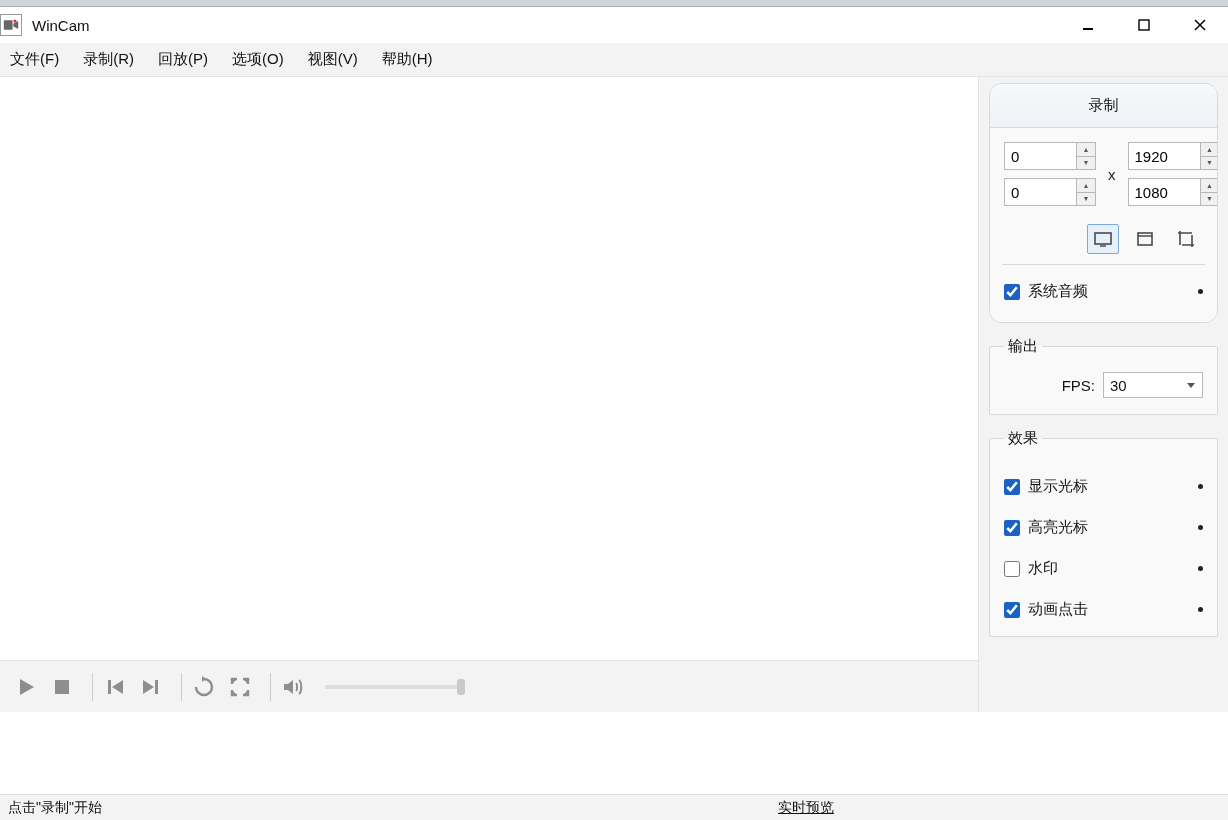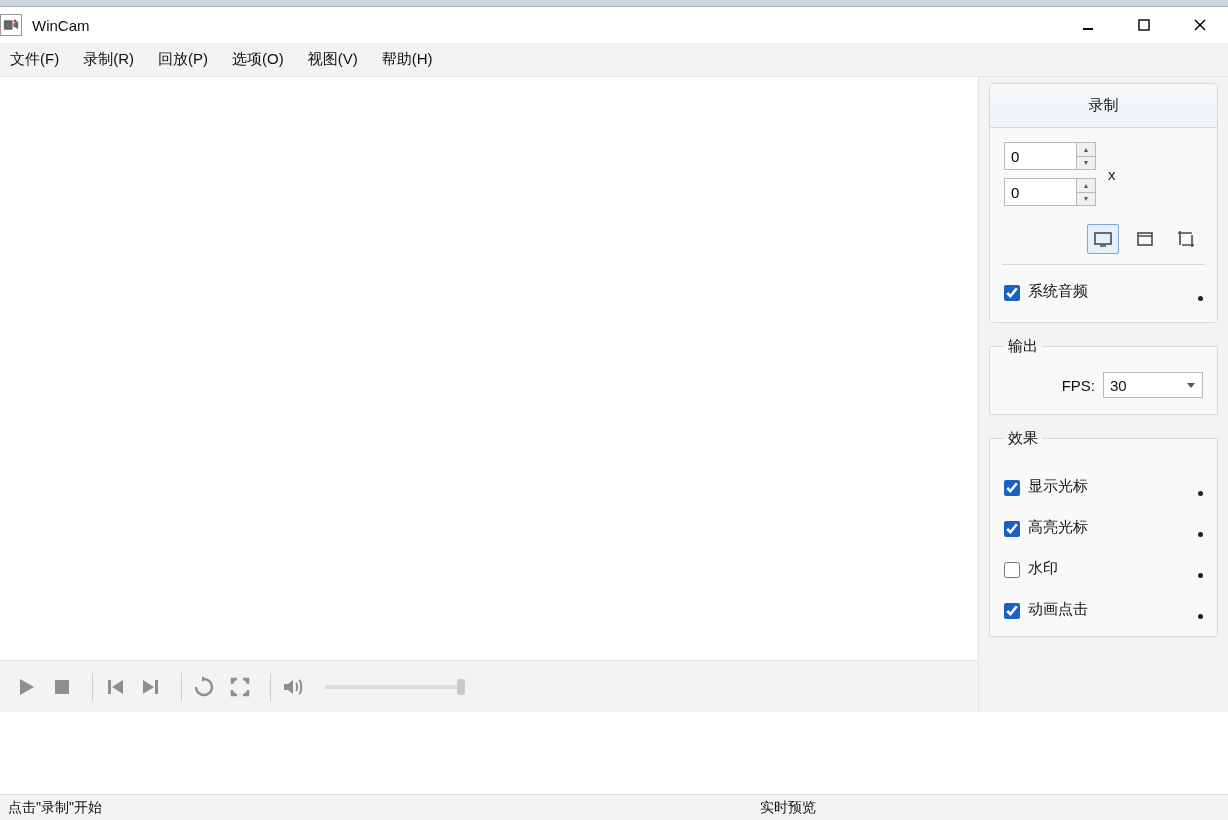--- a/index.html
+++ b/index.html
@@ -29,50 +29,50 @@
   .player-bar { height:52px; background:#f3f3f3; display:flex; align-items:center; padding:0 12px; border-top:1px solid #e3e3e3;}
   .pbtn { width:28px; height:28px; display:flex;align-items:center;justify-content:center; margin-right:8px; color:#7b7b7b;}
   .pbtn svg { width:24px;height:24px; fill:#8e8e8e; }
   .divider { width:1px; height:28px; background:#ccc; margin:0 8px;}
   .vol-slider { width:140px; height:4px; background:#ddd; position:relative; margin-left:10px;}
   .vol-thumb { position:absolute; right:0; top:-6px; width:8px; height:16px; background:#c9c9c9; border-radius:3px;}
   .bottom-fill { flex:1; background:#f3f3f3;}
 
   
   .sidebar { width:250px; background:#f3f3f3; padding:6px 10px 10px 10px; border-left:1px solid #e3e3e3;}
-  .panel { border:1px solid #d8d8d8; border-radius:5px; background:#f9f9f9; overflow:hidden; }
+  .panel { border:1px solid #d8d8d8; border-radius:13px; background:#f9f9f9; overflow:hidden; }
   .panel-header { background:linear-gradient(#f7f9fb,#eef2f6); text-align:center; padding:12px 0; font-size:15px; border-bottom:1px solid #d8d8d8;}
   .panel-body { padding:14px 14px 16px 14px; background:#f9f9f9;}
   .dim-group { display:flex; align-items:center; gap:10px; }
   .dim-col { display:flex; flex-direction:column; gap:8px; }
   .x-sep { color:#222; padding:0 2px;}
   .spin { display:flex; width:92px; height:28px;}
   .spin input { width:72px; border:1px solid #b8b8b8; border-right:none; padding:3px 6px; font-size:15px; font-family:inherit; }
   .spin .arrows { width:20px; display:flex; flex-direction:column; border:1px solid #b8b8b8;}
   .spin .arrows div { flex:1; display:flex;align-items:center;justify-content:center; background:#f0f0f0; font-size:7px; color:#5a5a5a;}
   .spin .arrows div:first-child { border-bottom:1px solid #b8b8b8;}
   .mode-row { display:flex; justify-content:flex-end; gap:10px; margin-top:18px; margin-bottom:4px;}
   .mode-btn { width:32px;height:30px; display:flex;align-items:center;justify-content:center; border:1px solid transparent; border-radius:2px;}
   .mode-btn.active { border:1px solid #7da9d8; background:#e6f0fb;}
   .mode-btn svg { stroke:#4a4a4a; fill:none; stroke-width:1.6;}
   .sep-line { height:1px; background:#d8d8d8; margin:10px -2px; }
-  .check-row { display:flex; align-items:flex-end; padding:5px 0; font-size:15px;margin-top:12px;}
+  .check-row { display:flex; align-items:center; padding:5px 0; font-size:15px;margin-top:12px;}
   .check-row .lbl{margin-left:4px;}
   .check-row .dot { margin-left:auto; width:5px;height:5px;background:#222;border-radius:50%;}
   input[type="checkbox"] { width:16px;height:16px; accent-color:#1b62c4; margin:0 4px 0 0;}
   fieldset.group { border:1px solid #d8d8d8; border-radius:2px; margin:14px 0 0 0; padding:12px 14px 12px 14px; background:#f9f9f9;}
   fieldset.group legend { padding:0 4px; font-size:15px;margin-top:44px;}
   .form-row { display:flex; align-items:center; justify-content:flex-end; gap:8px; padding:4px 0;}
   .form-row label { font-size:15px;}
   .select { width:100px; height:26px; border:1px solid #b8b8b8; background:#fff; display:flex;align-items:center; padding:0 6px; position:relative;}
   .select::after { content:""; position:absolute; right:7px; top:10px; border-left:4px solid transparent;border-right:4px solid transparent;border-top:5px solid #555;}
 
   
   .statusbar { position:absolute; left:0; right:0; bottom:0; height:26px; background:#f3f3f3; border-top:1px solid #dcdcdc; display:flex;align-items:center; padding:0 8px; font-size:14px;}
-  .statusbar .right-status { position:absolute; left:760px; }
+  .statusbar .right-status { position:absolute; left:778px;text-decoration:underline; }
 </style>
 </head>
 <body>
 
 <div class="top-strip"></div>
 
 <div class="titlebar">
   <div class="app-icon">
     <svg viewBox="0 0 20 16">
         <rect x="1" y="2" width="11" height="12" fill="#666" rx="1"></rect>
@@ -179,20 +179,36 @@
               </div>
             <div class="spin">
                 <input value="0" style="">
                 <div class="arrows">
                   <div>▲</div>
                   <div>▼</div>
                 </div>
               </div>
           </div>
           <span class="x-sep">x</span>
+          <div class="dim-col">
+            <div class="spin">
+                <input value="1920" style="">
+                <div class="arrows">
+                  <div>▲</div>
+                  <div>▼</div>
+                </div>
+              </div>
+            <div class="spin">
+                <input value="1080" style="">
+                <div class="arrows">
+                  <div>▲</div>
+                  <div>▼</div>
+                </div>
+              </div>
+          </div>
         </div>
         <div class="mode-row">
           <div class="mode-btn active">
               <svg width="20" height="16" viewBox="0 0 20 16">
                 <rect x="2" y="2" width="16" height="11"></rect>
                 <line x1="7" y1="15" x2="13" y2="15"></line>
               </svg>
             </div>
           <div class="mode-btn">
               <svg width="18" height="16" viewBox="0 0 18 16">

